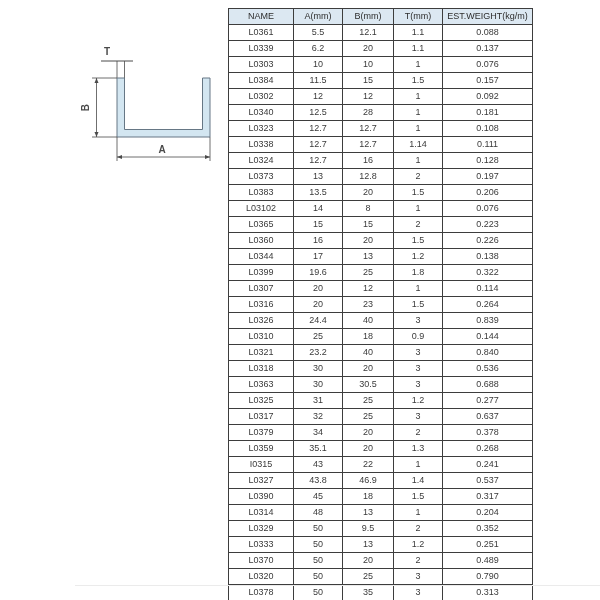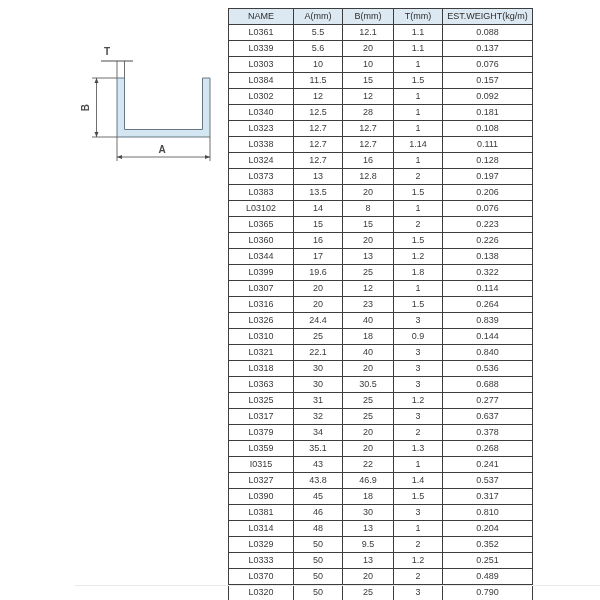--- a/index.html
+++ b/index.html
@@ -84,21 +84,21 @@
   <tbody id="spec-body">
       <tr>
         <td>L0361</td>
         <td>5.5</td>
         <td>12.1</td>
         <td>1.1</td>
         <td>0.088</td>
       </tr>
       <tr>
         <td>L0339</td>
-        <td>5.6</td>
+        <td>6.2</td>
         <td>20</td>
         <td>1.1</td>
         <td>0.137</td>
       </tr>
       <tr>
         <td>L0303</td>
         <td>10</td>
         <td>10</td>
         <td>1</td>
         <td>0.076</td>
@@ -217,21 +217,21 @@
       </tr>
       <tr>
         <td>L0310</td>
         <td>25</td>
         <td>18</td>
         <td>0.9</td>
         <td>0.144</td>
       </tr>
       <tr>
         <td>L0321</td>
-        <td>22.1</td>
+        <td>23.2</td>
         <td>40</td>
         <td>3</td>
         <td>0.840</td>
       </tr>
       <tr>
         <td>L0318</td>
         <td>30</td>
         <td>20</td>
         <td>3</td>
         <td>0.536</td>
@@ -286,27 +286,20 @@
         <td>0.537</td>
       </tr>
       <tr>
         <td>L0390</td>
         <td>45</td>
         <td>18</td>
         <td>1.5</td>
         <td>0.317</td>
       </tr>
       <tr>
-        <td>L0381</td>
-        <td>46</td>
-        <td>30</td>
-        <td>3</td>
-        <td>0.810</td>
-      </tr>
-      <tr>
         <td>L0314</td>
         <td>48</td>
         <td>13</td>
         <td>1</td>
         <td>0.204</td>
       </tr>
       <tr>
         <td>L0329</td>
         <td>50</td>
         <td>9.5</td>

